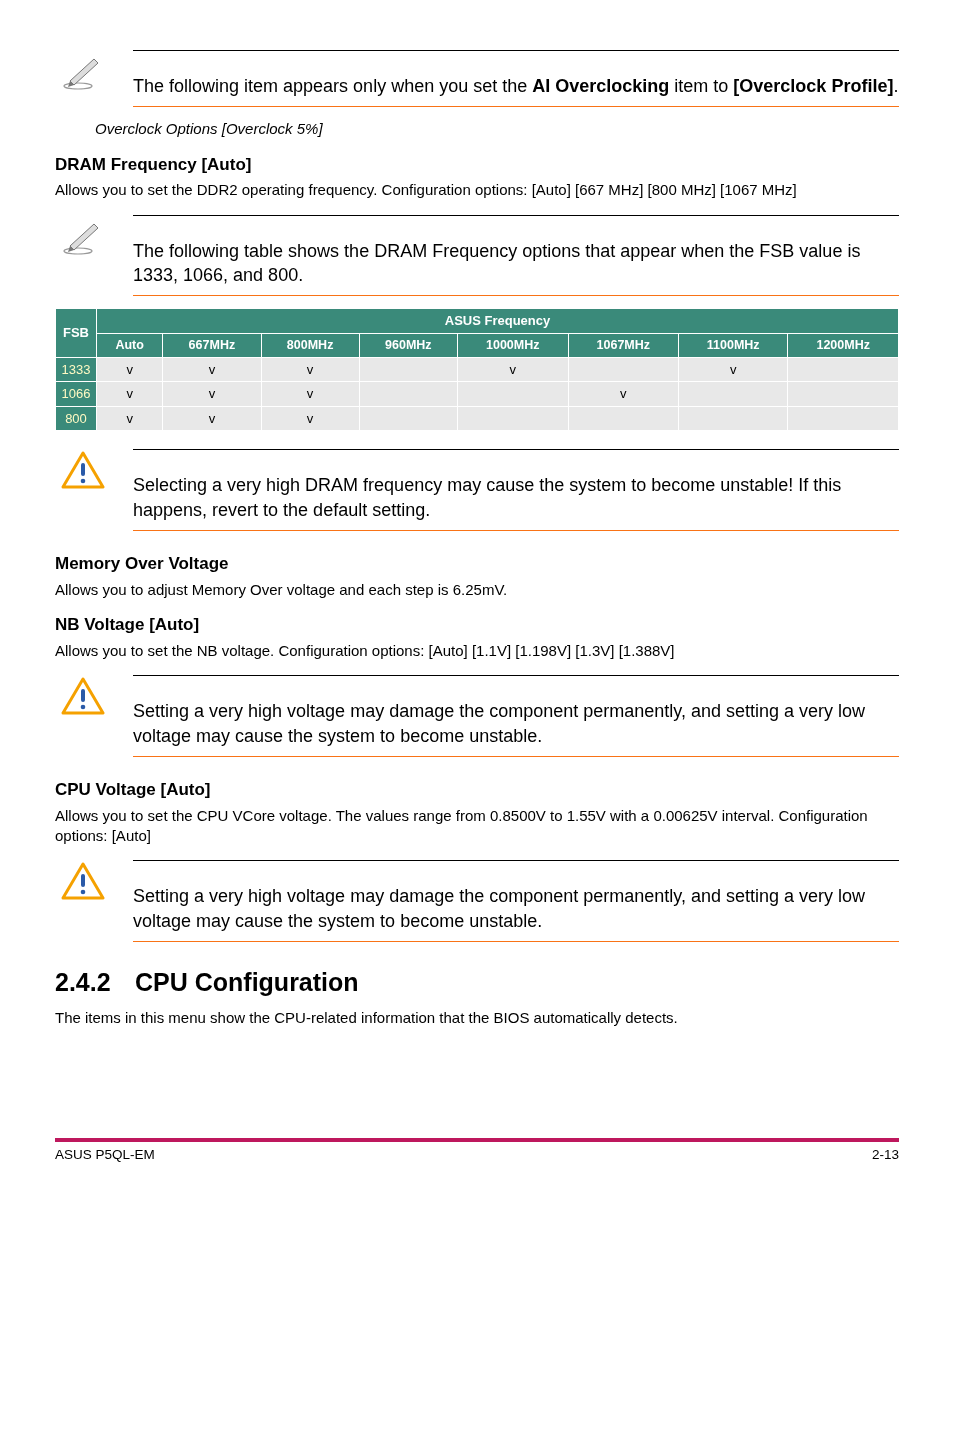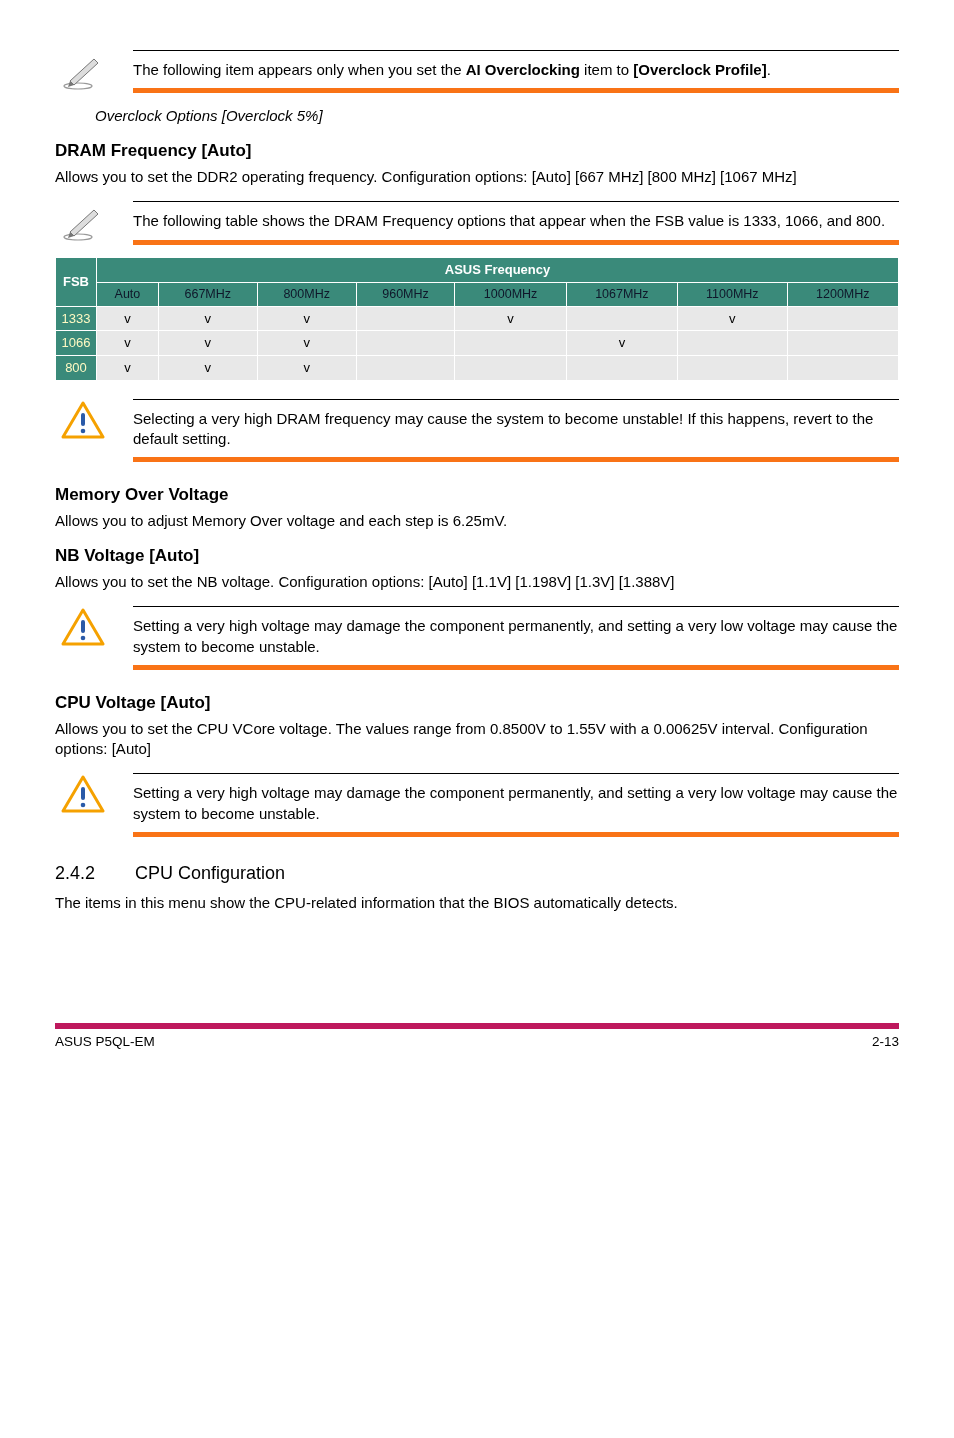--- a/index.html
+++ b/index.html
@@ -21,23 +21,23 @@
   .note-icon, .warn-icon {
     flex: 0 0 56px;
     height: 44px;
     display: flex;
     align-items: center;
     justify-content: center;
   }
   .note-text {
     flex: 1;
     border-top: 1px solid #000;
-    border-bottom: 5px solid #f97316;
-    padding: 9px 0 8px 0;
-    font-size: 15px;
+    border-bottom: 1px solid #f97316;
+    padding: 23px 0 8px 0;
+    font-size: 18px;
   }
   .subheading-italic {
     font-style: italic;
     margin: 6px 0 2px 40px;
     font-size: 15px;
   }
   .body-indent {
     margin-left: 40px;
     margin-bottom: 14px;
   }
@@ -66,42 +66,42 @@
     font-weight: bold;
     width: 41px;
   }
   .th-dram-top {
     background: #3a8a7a;
     color: #fff;
     font-weight: bold;
   }
   .th-dram-sub {
     background: #3a8a7a;
-    color: #0f172a;
-    font-weight: normal;
+    color: #ffffff;
+    font-weight: bold;
     font-size: 12.5px;
   }
   .td-fsb {
     background: #3a8a7a;
     color: #fef9c3;
   }
   .td-cell {
     background: #e8e8e8;
     color: #000;
   }
   h2.numbered {
-    font-weight: normal;
-    font-size: 18px;
+    font-weight: bold;
+    font-size: 25px;
     margin: 24px 0 8px 0;
   }
   .num { display: inline-block; width: 80px; }
   .footer {
     display: flex;
     justify-content: space-between;
-    border-top: 6px solid #be185d;
+    border-top: 4px solid #be185d;
     padding-top: 4px;
     margin-top: 110px;
     font-size: 13.5px;
   }
   .bold { font-weight: bold; }
 </style>
 </head>
 <body>
 
 <div class="note-block">

